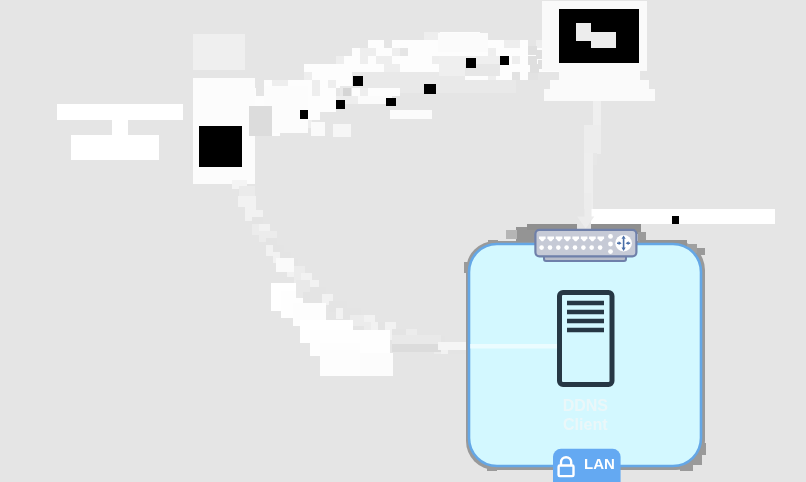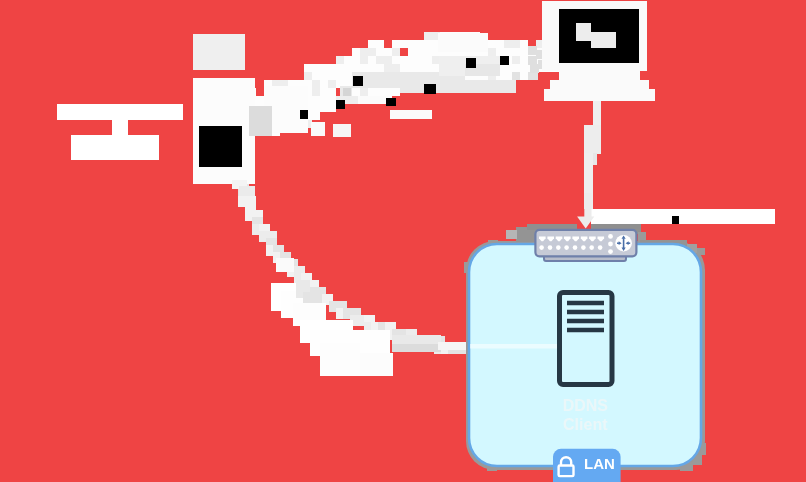--- a/index.html
+++ b/index.html
@@ -1,16 +1,16 @@
 <!DOCTYPE html>
 <html><head>
 <meta charset="utf-8">
 <style>
   html,body { margin:0; padding:0; background:#000; }
-  #stage { position:relative; width:806px; height:482px; background:#ef4444; overflow:hidden;
+  #stage { position:relative; width:806px; height:482px; background:#e5e5e5; overflow:hidden;
            font-family:"Liberation Sans", sans-serif; }
   svg { position:absolute; left:0; top:0; }
 </style>
 </head>
 <body>
 <div id="stage">
 <svg width="806" height="482" viewBox="0 0 806 482" shape-rendering="crispEdges">
   <rect x="398" y="70" width="118" height="23" fill="#e9e9e9"></rect>
   <rect x="486" y="64" width="52" height="16" fill="#e2e2e2"></rect>
   <rect x="240" y="96" width="8" height="8" fill="#fdfdfd"></rect>

